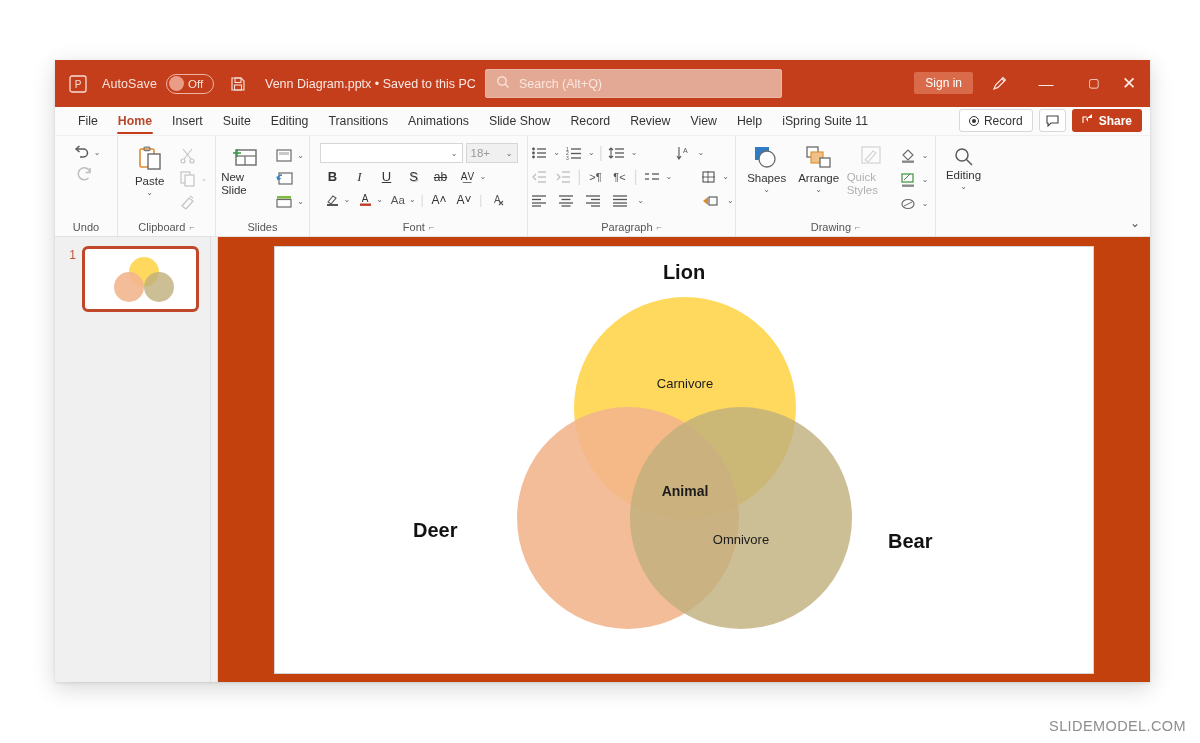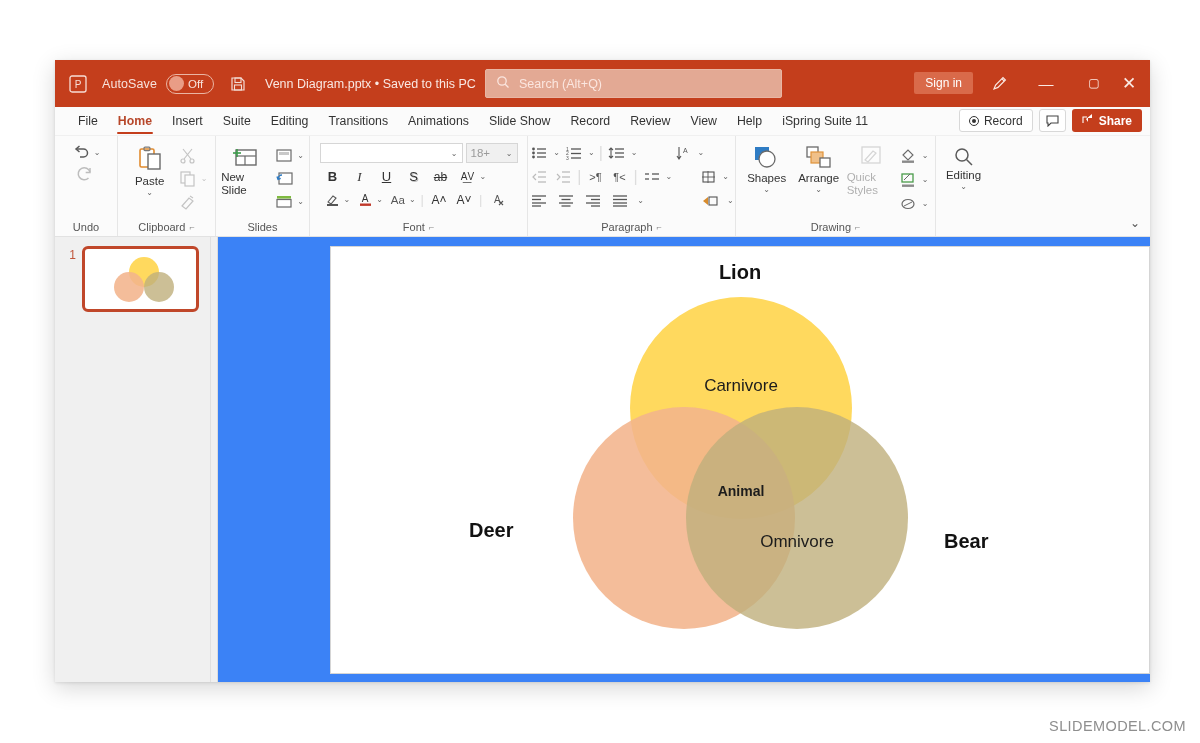--- a/index.html
+++ b/index.html
@@ -152,33 +152,33 @@
   .thumb-num { font-size: 12px; color: #c0553a; width: 17px; text-align: right; margin-top: 2px; }
   .thumb {
     margin-left: 6px; width: 117px; height: 66px; background: #fff;
     border: 3px solid #c0472a; border-radius: 6px; position: relative; overflow: hidden;
   }
   .thumb-scroll {
     position:absolute; right:0; top:0; width:7px; height:100%; background:#f0f0f0;
     border-left:1px solid #e0e0e0;
   }
 
-  .slidearea { flex: 1; background: #3b82f6; display: flex; align-items: flex-start; justify-content: flex-end; padding-top: 9px;}
+  .slidearea { flex: 1; background: #c2410c; display: flex; align-items: flex-start; justify-content: center; padding-top: 9px;}
   .slide {
     width: 820px; height: 428px; background: #fff;
     border: 1px solid #d5d5d5; position: relative; overflow: hidden;
   }
 
   
   .venn { position: absolute; inset: 0; }
   .circle { position: absolute; border-radius: 50%; }
   .c-top  { width: 222px; height: 222px; left: 299px; top: 50px;  background: #FFD95E; }
   .c-left { width: 222px; height: 222px; left: 242px; top: 160px; background: #F2B48C; opacity: .88; }
   .c-right{ width: 222px; height: 222px; left: 355px; top: 160px; background: #BFAF7C; opacity: .80; }
-  .vlabel { position: absolute; font-size: 17px; color: #1c1c1c; white-space: nowrap; }
+  .vlabel { position: absolute; font-size: 13px; color: #1c1c1c; white-space: nowrap; }
   .vtitle { position: absolute; font-size: 20px; font-weight: bold; color: #121212; white-space: nowrap; }
   .vcenter { position:absolute; font-size: 14px; font-weight: bold; color:#1c1c1c; }
 
   .watermark {
     position: absolute; right: 14px; bottom: 9px;
     font-size: 14.5px; color: #8e8e8e; letter-spacing: .4px;
   }
 </style>
 </head>
 <body>

